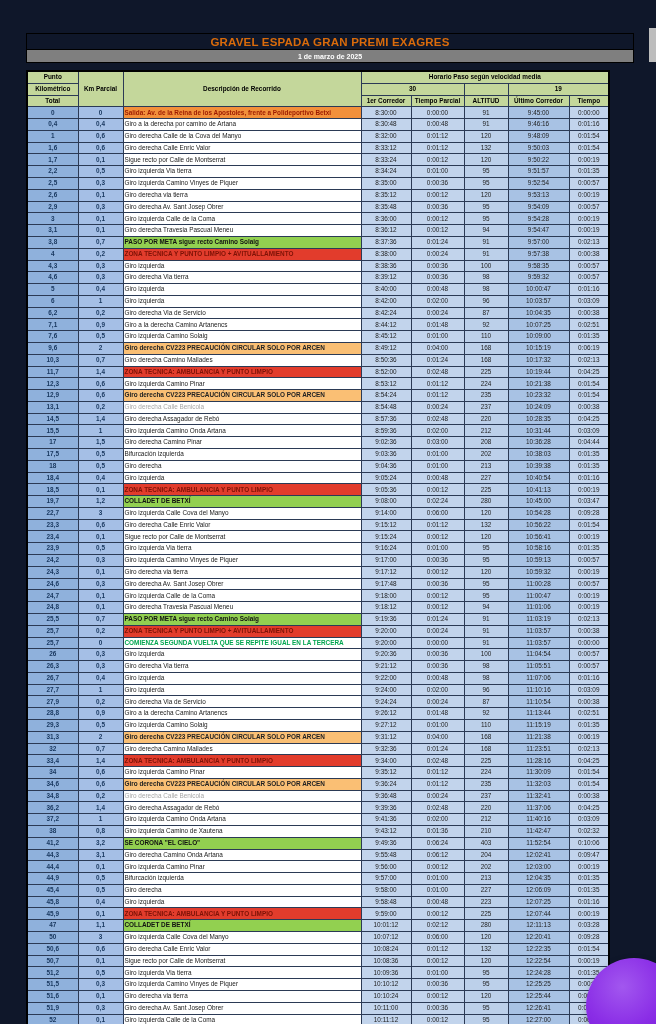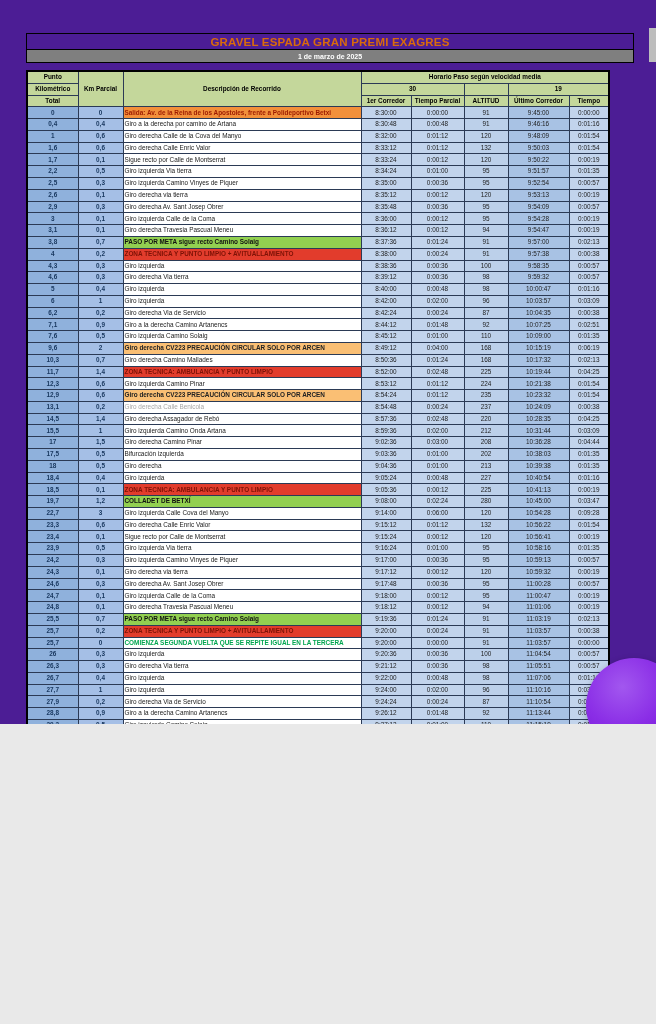--- a/index.html
+++ b/index.html
@@ -1,16 +1,16 @@
 <!DOCTYPE html>
 <html><head>
 <meta charset="utf-8">
 <style>
   html,body{margin:0;padding:0;background:#e9e9e9;}
-  .page{position:relative;width:656px;height:724px;background:#4c1d95;overflow:hidden;
+  .page{position:relative;width:656px;height:1024px;background:#0f172a;overflow:hidden;
         font-family:"Liberation Sans", sans-serif;text-decoration:underline;}
   .scroll-artifact{position:absolute;right:0;top:28px;width:7px;height:34px;background:#bdbdbd;}
   .sheet{position:absolute;left:26px;top:33px;}
   .title-box{width:606px;height:15px;border:1px solid #000;display:flex;align-items:center;justify-content:center;}
   .title-text{color:#d96b0b;font-weight:bold;font-size:11.5px;letter-spacing:.2px;}
   .date-bar{width:606px;height:12px;background:#7f7f7f;border:1px solid #000;border-top:none;
             display:flex;align-items:center;justify-content:center;}
   .date-text{color:#ffffff;font-weight:bold;font-size:7px;}
   table.route{border-collapse:collapse;table-layout:fixed;margin-top:7px;width:582px;
               border:2px solid #000;}

